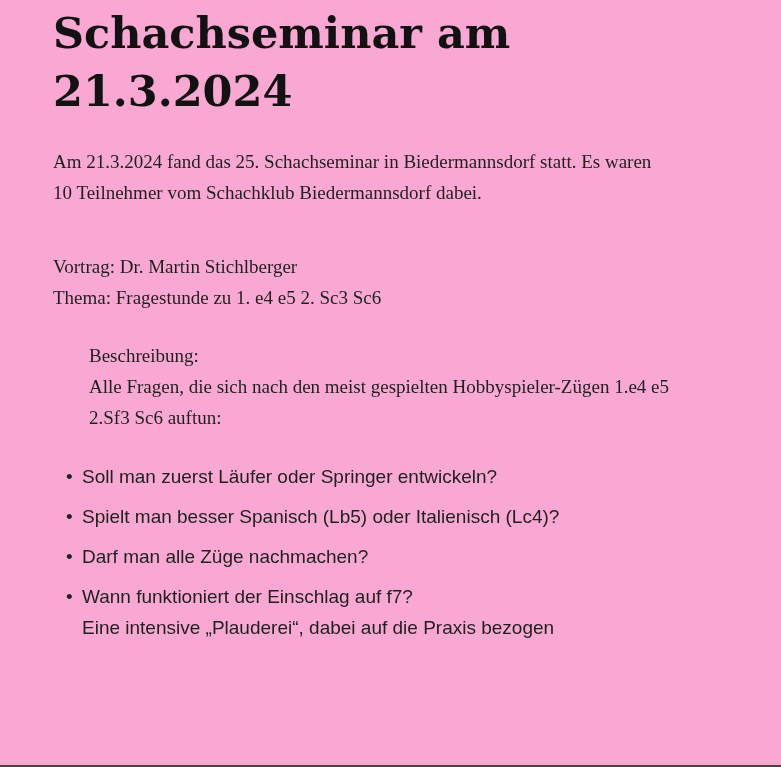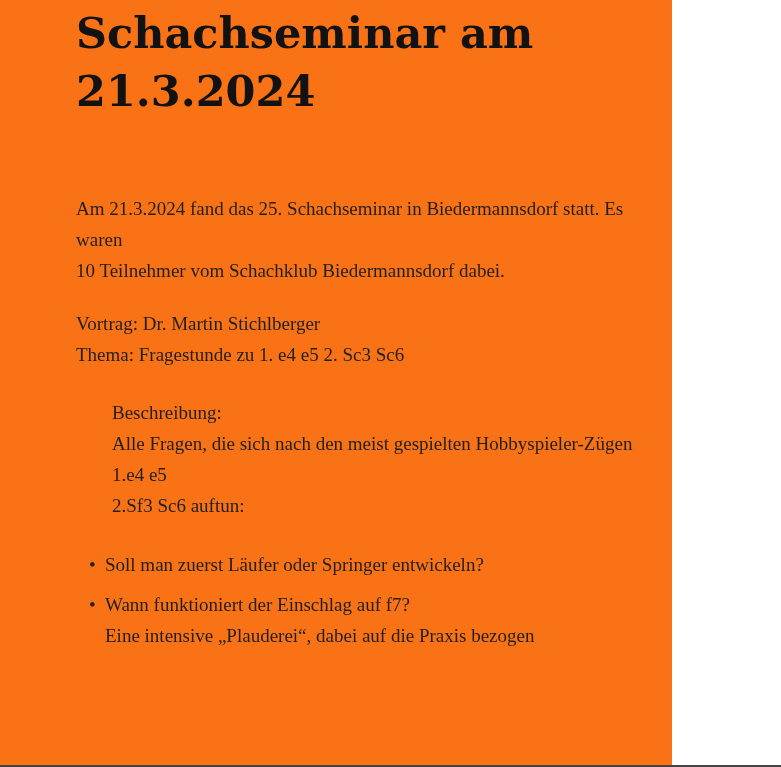--- a/index.html
+++ b/index.html
@@ -5,55 +5,55 @@
   html, body {
     margin: 0;
     padding: 0;
     background: #ffffff;
     width: 781px;
     height: 767px;
     overflow: hidden;
   }
   .page {
     box-sizing: border-box;
-    width: 672px;
+    width: 781px;
     min-height: 767px;
-    padding: 4px 8px 0 76px;
-    background: #f97316;
+    padding: 4px 8px 0 53px;
+    background: #f9a8d4;
   }
   .title {
     margin: 0;
     font-family: "DejaVu Serif", "Liberation Serif", serif;
     font-weight: bold;
     font-size: 43px;
     line-height: 58px;
     color: #121212;
     white-space: pre-line;
   }
   .para {
     margin: 0;
     font-family: "Liberation Serif", "DejaVu Serif", serif;
     font-size: 19px;
     line-height: 31px;
     color: #1f1f1f;
     white-space: pre-line;
   }
-  .intro { margin-top: 73px; }
-  .lecture { margin-top: 22px; }
+  .intro { margin-top: 26px; }
+  .lecture { margin-top: 43px; }
   .desc { margin-top: 27px; margin-left: 36px; }
   .questions {
     margin: 28px 0 0 0;
     padding: 0;
     list-style: none;
   }
   .questions li {
     position: relative;
     padding-left: 29px;
     margin-bottom: 9px;
-    font-family: Liberation Serif, serif;
+    font-family: Liberation Sans, sans-serif;
     font-size: 19px;
     line-height: 31px;
     color: #1f1f1f;
     white-space: pre-line;
   }
   .questions li::before {
     content: "\2022";
     position: absolute;
     left: 13px;
     top: 0;
@@ -80,18 +80,20 @@
 
   <p class="para lecture">Vortrag: Dr. Martin Stichlberger
 Thema: Fragestunde zu 1. e4 e5 2. Sc3 Sc6</p>
 
   <p class="para desc">Beschreibung:
 Alle Fragen, die sich nach den meist gespielten Hobbyspieler-Zügen 1.e4 e5
 2.Sf3 Sc6 auftun:</p>
 
   <ul class="questions">
     <li>Soll man zuerst Läufer oder Springer entwickeln?</li>
+    <li>Spielt man besser Spanisch (Lb5) oder Italienisch (Lc4)?</li>
+    <li>Darf man alle Züge nachmachen?</li>
     <li>Wann funktioniert der Einschlag auf f7?
 Eine intensive „Plauderei“, dabei auf die Praxis bezogen</li>
   </ul>
 </main>
 
 <div class="bottom-edge"></div>
 
 </body></html>

